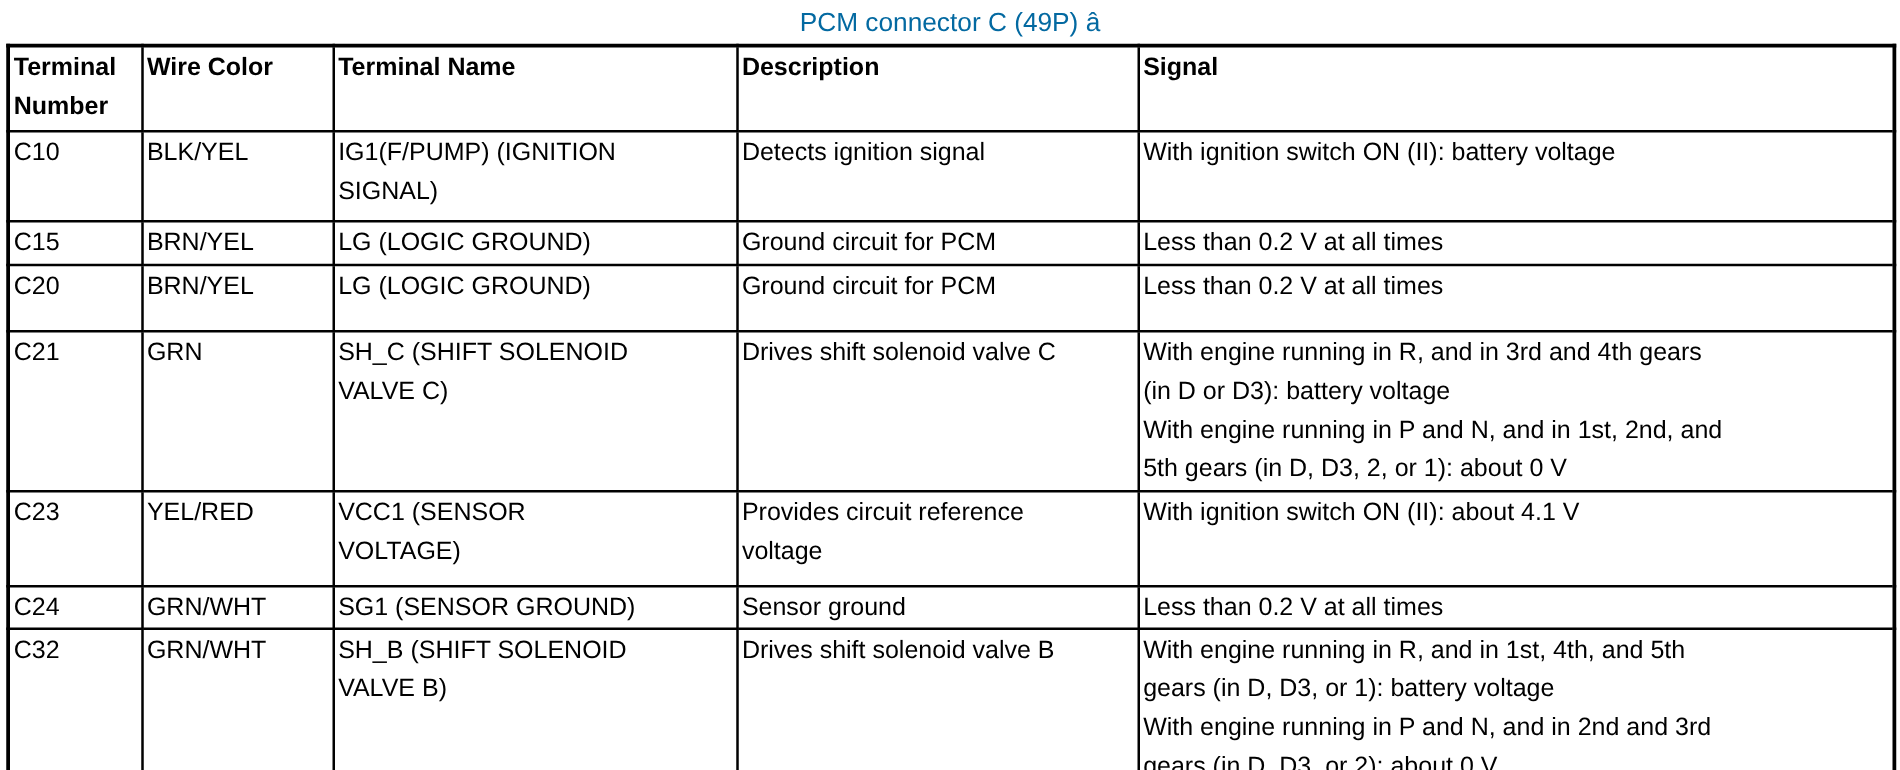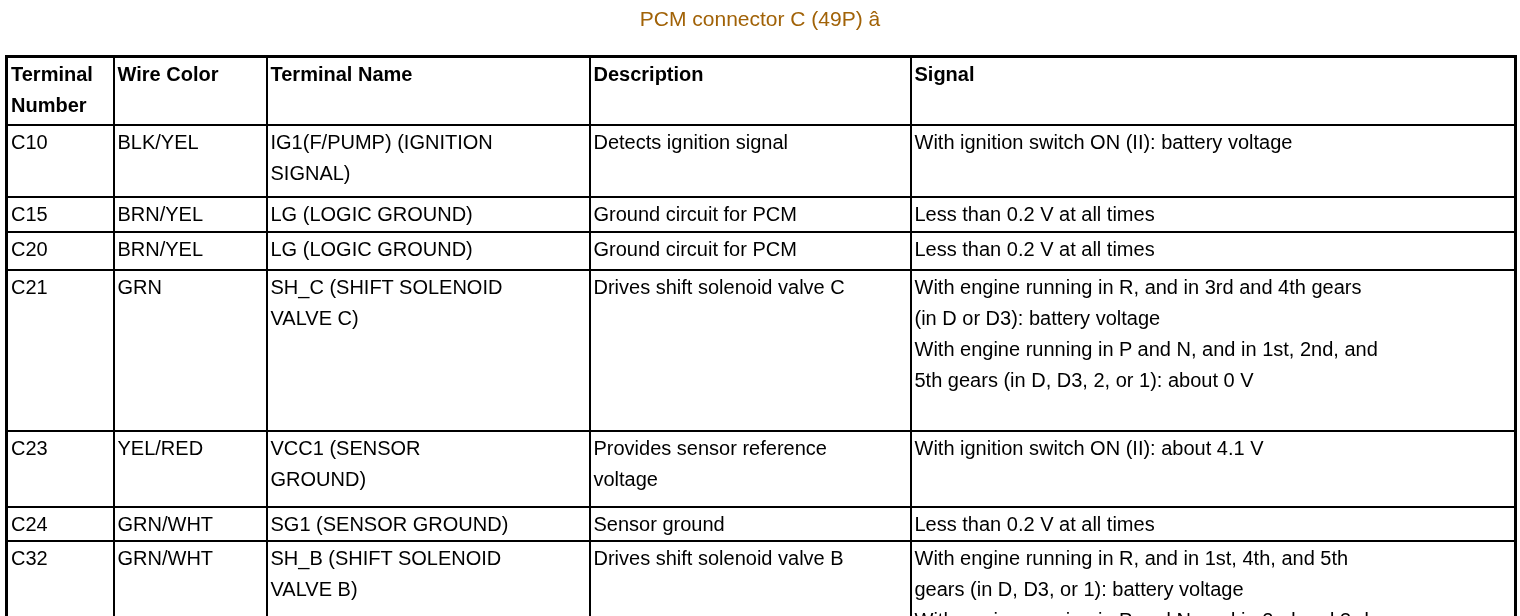--- a/index.html
+++ b/index.html
@@ -10,23 +10,23 @@
     font-family: "Liberation Sans", sans-serif;
     color: #000000;
     overflow: hidden;
   }
   .page { width: 1520px; height: 616px; }
   .doc-title {
     text-align: center;
     font-size: 21px;
     line-height: 24px;
     padding-top: 7px;
-    padding-bottom: 24px;
+    padding-bottom: 4px;
     font-weight: normal;
-    color: #a16207;
+    color: #0369a1;
   }
   table.pin-table {
     border-collapse: collapse;
     table-layout: fixed;
     width: 1509px;
     margin-left: 5px;
     background: #ffffff;
     border: 3px solid #000000;
   }
   table.pin-table th,
@@ -81,44 +81,44 @@
         <td>Detects ignition signal</td>
         <td>With ignition switch ON (II): battery voltage</td>
       </tr>
       <tr style="height:35px">
         <td>C15</td>
         <td>BRN/YEL</td>
         <td>LG (LOGIC GROUND)</td>
         <td>Ground circuit for PCM</td>
         <td>Less than 0.2 V at all times</td>
       </tr>
-      <tr style="height:38px">
+      <tr style="height:53px">
         <td>C20</td>
         <td>BRN/YEL</td>
         <td>LG (LOGIC GROUND)</td>
         <td>Ground circuit for PCM</td>
         <td>Less than 0.2 V at all times</td>
       </tr>
-      <tr style="height:161px">
+      <tr style="height:128px">
         <td>C21</td>
         <td>GRN</td>
         <td>SH_C (SHIFT SOLENOID
 VALVE C)</td>
         <td>Drives shift solenoid valve C</td>
         <td>With engine running in R, and in 3rd and 4th gears
 (in D or D3): battery voltage
 With engine running in P and N, and in 1st, 2nd, and
 5th gears (in D, D3, 2, or 1): about 0 V</td>
       </tr>
       <tr style="height:76px">
         <td>C23</td>
         <td>YEL/RED</td>
         <td>VCC1 (SENSOR
-GROUND)</td>
-        <td>Provides sensor reference
+VOLTAGE)</td>
+        <td>Provides circuit reference
 voltage</td>
         <td>With ignition switch ON (II): about 4.1 V</td>
       </tr>
       <tr style="height:18px">
         <td>C24</td>
         <td>GRN/WHT</td>
         <td>SG1 (SENSOR GROUND)</td>
         <td>Sensor ground</td>
         <td>Less than 0.2 V at all times</td>
       </tr>

